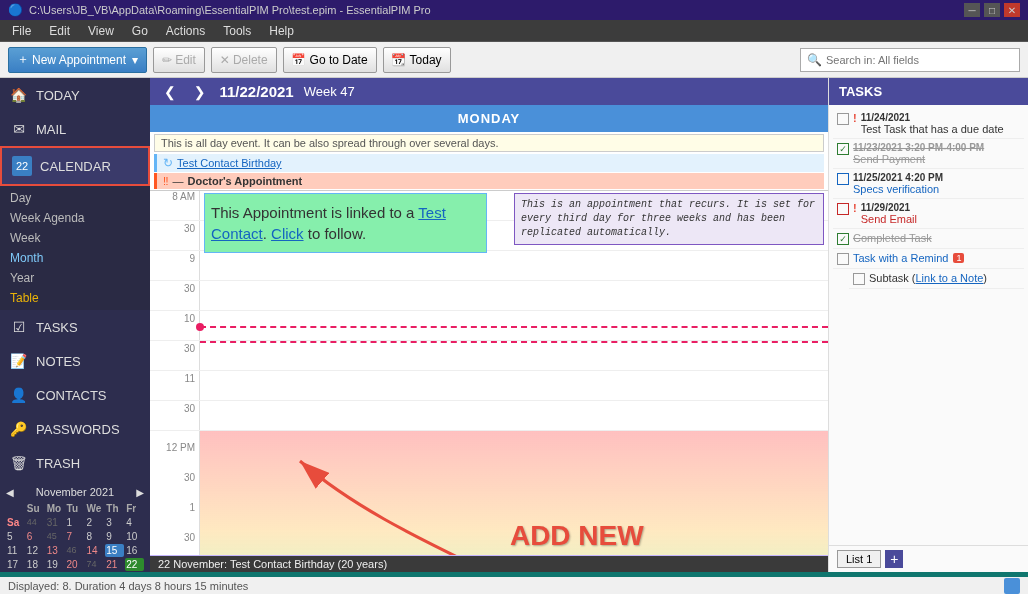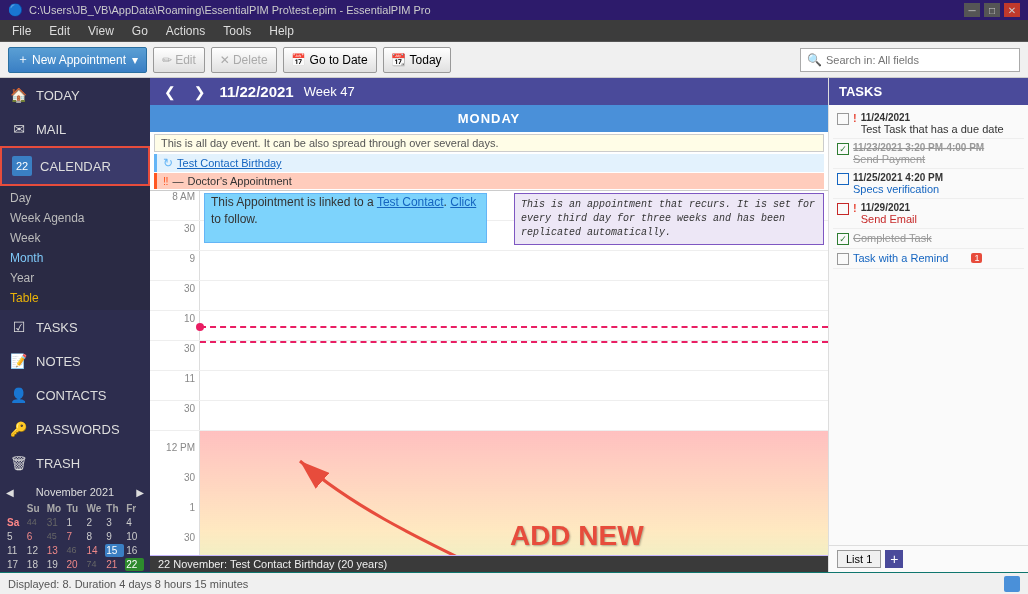--- a/index.html
+++ b/index.html
@@ -79,26 +79,26 @@
     .task-cb.blue-border { border-color: #1565c0; }
     .task-exclaim { color: #e74c3c; font-weight: bold; font-size: 11px; }
     .task-indent { margin-left: 16px; }
     .task-remind { background: #e74c3c; color: white; font-size: 9px; padding: 0 3px; border-radius: 2px; margin-left: 2px; }
 
     .tasks-footer { border-top: 1px solid #ddd; padding: 4px 8px; display: flex; align-items: center; gap: 4px; font-size: 11px; }
     .list-btn { padding: 2px 8px; border: 1px solid #999; background: #f0f0f0; cursor: pointer; font-size: 11px; }
     .add-list-btn { width: 18px; height: 18px; background: #4a4a9a; color: white; border: none; cursor: pointer; font-size: 14px; display: flex; align-items: center; justify-content: center; }
 
     
-    .status-bar { background: #f0f0f0; border-top: 1px solid #0f766e; height: 22px; display: flex; align-items: center; padding: 8px 8px; font-size: 11px; color: #555; justify-content: space-between; gap: 32px; }
+    .status-bar { background: #f0f0f0; border-top: 5px solid #0f766e; height: 22px; display: flex; align-items: center; padding: 8px 8px; font-size: 11px; color: #555; justify-content: space-between; gap: 32px; }
     .status-right { display: flex; gap: 6px; align-items: center; }
     .status-icon { width: 16px; height: 16px; background: #4a90d9; border-radius: 2px; }
 
     
-    .tooltip-box { background: #7dd3fc; border: 1px solid #64b5f6; padding: 0 6px; font-size: 12px; line-height: 1.4; }
+    .tooltip-box { background: #86efac; border: 1px solid #64b5f6; padding: 8px 6px; font-size: 15px; line-height: 1.4; }
     .tooltip-box2 { background: #ede7f6; border: 1px solid #7e57c2; padding: 4px 6px; font-size: 10px; line-height: 1.4; font-style: italic; }
   </style>
 </head>
 <body>
 
 <div class="title-bar">
   <div class="title-bar-left">
     <span style="font-size:12px">🔵</span>
     <span>C:\Users\JB_VB\AppData\Roaming\EssentialPIM Pro\test.epim - EssentialPIM Pro</span>
   </div>
@@ -259,21 +259,21 @@
       <div class="all-day-event">
         <span>This is all day event. It can be also spread through over several days.</span>
       </div>
       <div class="birthday-event">
         <span style="color:#64b5f6;font-size:12px">↻</span>
         <span style="color:#1565c0;text-decoration:underline">Test Contact Birthday</span>
       </div>
       <div class="appointment-event">
         <span style="color:#ff5722">‼</span>
         <span>—</span>
-        <span style="font-weight:normal">Doctor's Appointment</span>
+        <span style="font-weight:bold">Doctor's Appointment</span>
       </div>
     </div>
 
     <div class="time-grid" style="position:relative;flex:1;overflow-y:auto;">
 
       <div style="display:flex;border-bottom:1px solid #eee;height:30px;">
         <div style="width:50px;font-size:10px;color:#888;padding:2px 4px;text-align:right;border-right:1px solid #ddd;flex-shrink:0;padding-top:0">8 AM</div>
         <div style="flex:1;position:relative;">
 
           <div class="tooltip-box" style="position:absolute;left:4px;width:45%;top:2px;min-height:50px;">
@@ -396,26 +396,32 @@
 
       <div class="task-item">
         <div class="task-cb checked">✓</div>
         <div>
           <div class="task-text strikethrough">Completed Task</div>
         </div>
       </div>
 
       <div class="task-item">
         <div class="task-cb"></div>
-        <div style="display:flex;align-items:center;gap:21px">
+        <div style="display:flex;align-items:center;gap:3px">
           <div class="task-text blue">Task with a Remind</div>
           <span class="task-remind">1</span>
         </div>
       </div>
 
+      <div class="task-item task-indent">
+        <div class="task-cb"></div>
+        <div>
+          <div class="task-text">Subtask (<span style="color:#1565c0;text-decoration:underline">Link to a Note</span>)</div>
+        </div>
+      </div>
 
     </div>
     <div class="tasks-footer">
       <button class="list-btn">List 1</button>
       <button class="add-list-btn">+</button>
     </div>
   </div>
 
 </div>
 

